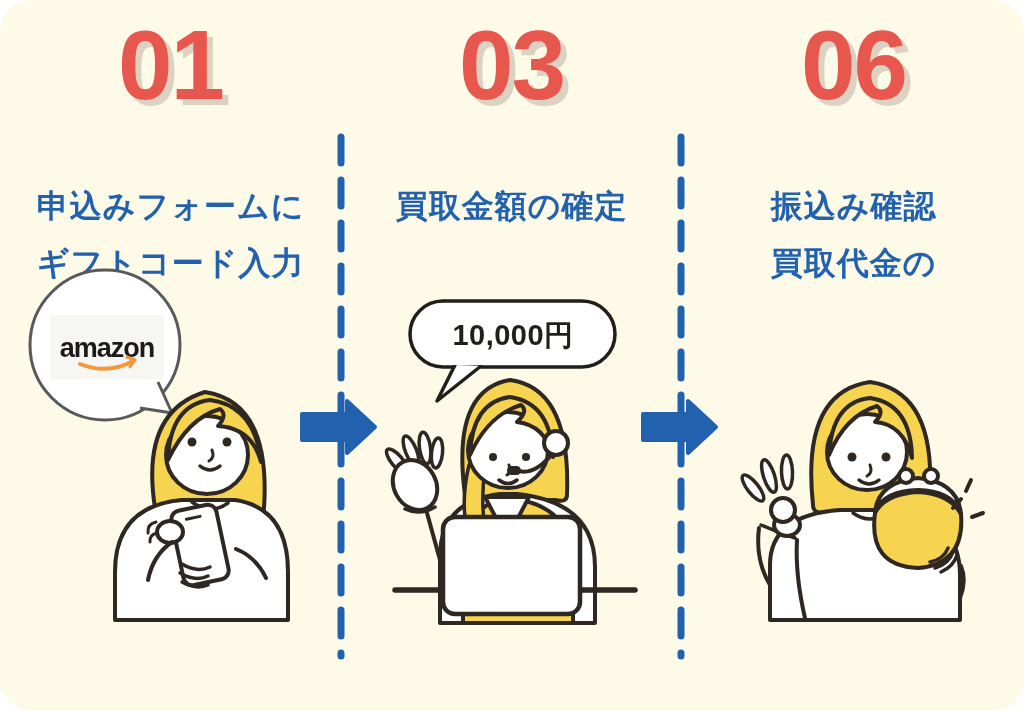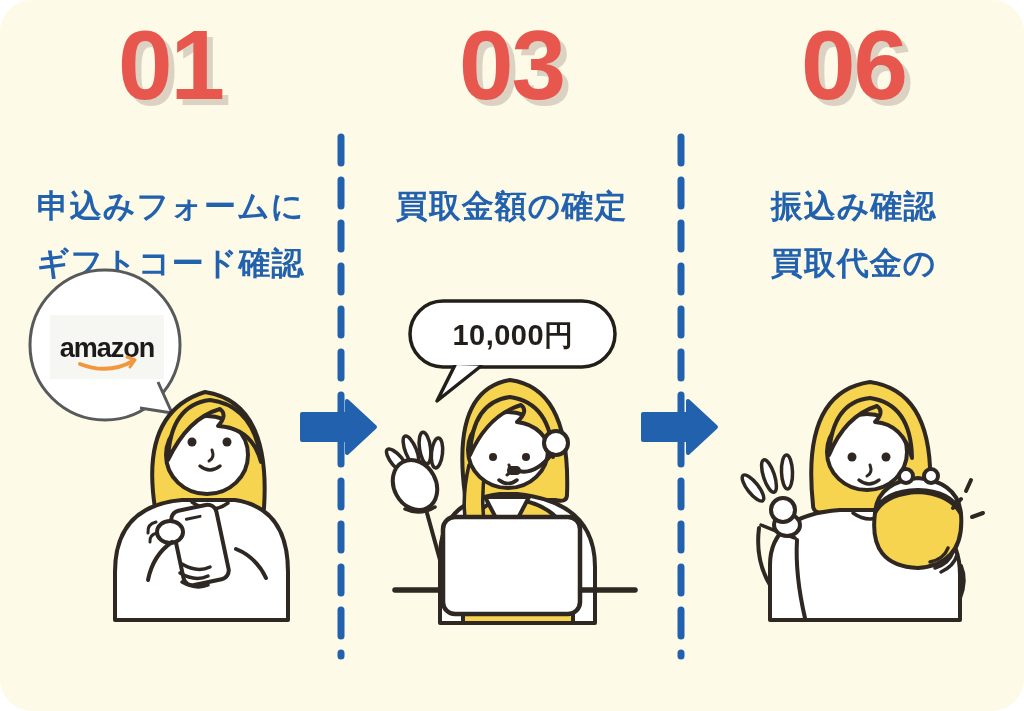--- a/index.html
+++ b/index.html
@@ -39,21 +39,21 @@
 <body>
 
 <div class="canvas">
 
   <div class="card"></div>
 
   <div class="col c1">
     <div class="step-number">01</div>
     <div class="step-title">
       <span>申込みフォームに</span>
-      <span>ギフトコード確認</span>
+      <span>ギフトコード入力</span>
     </div>
   </div>
   <div class="col c2">
     <div class="step-number">03</div>
     <div class="step-title">
       <span>買取金額の確定</span>
     </div>
   </div>
   <div class="col c3">
     <div class="step-number">06</div>

